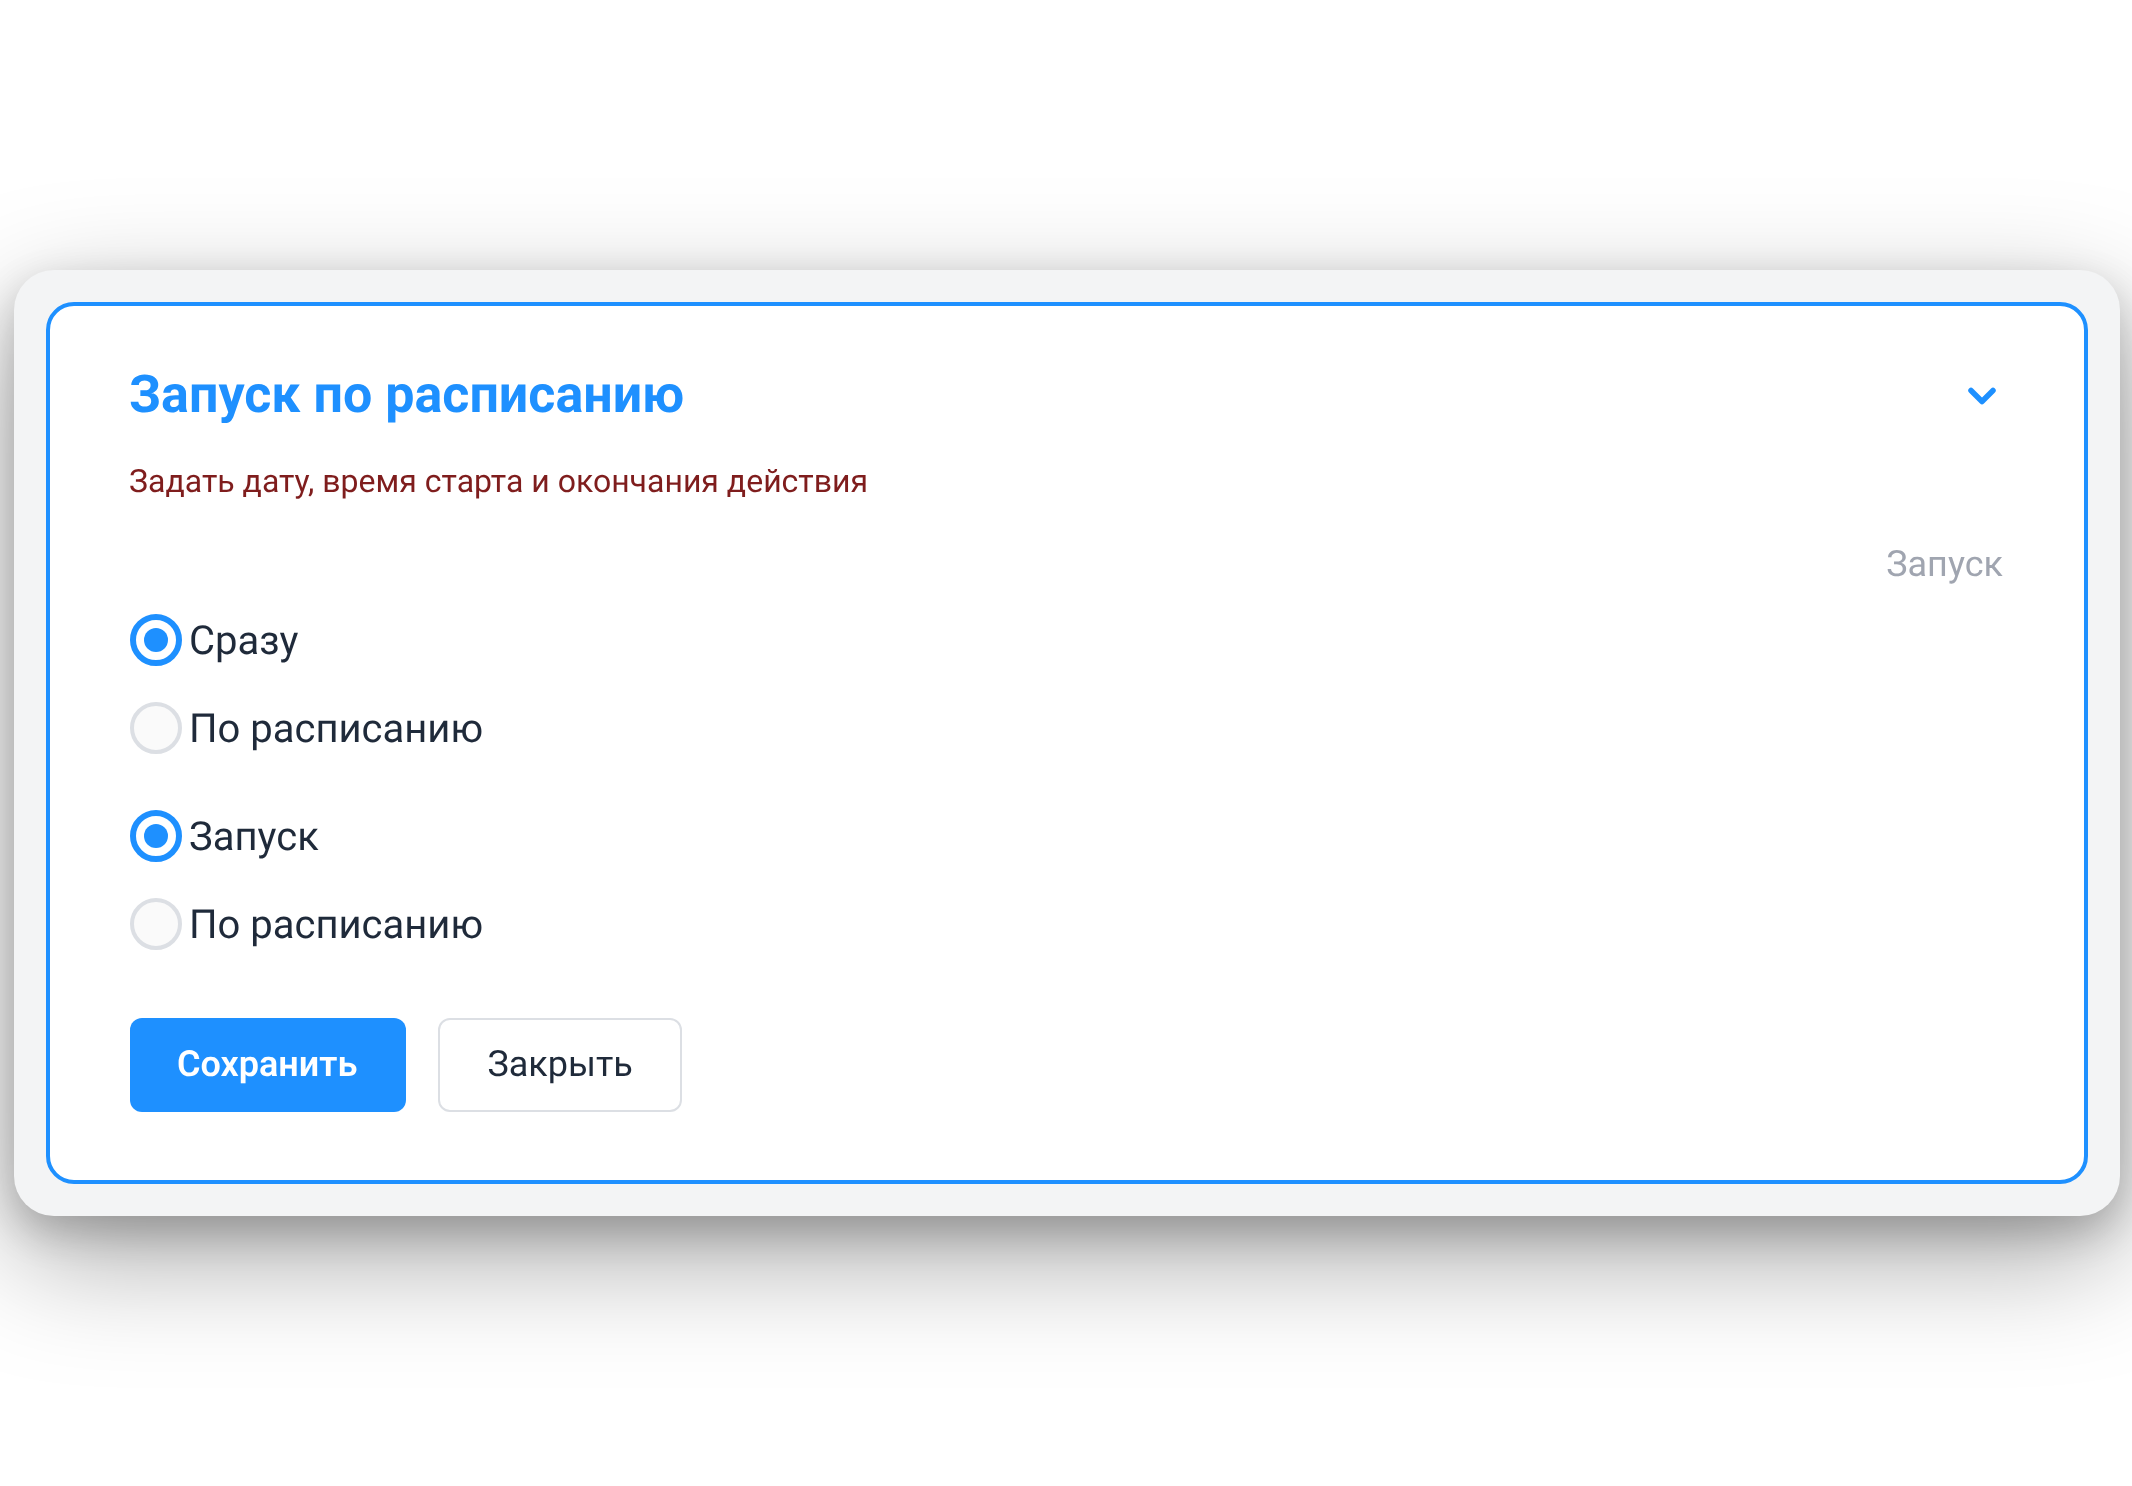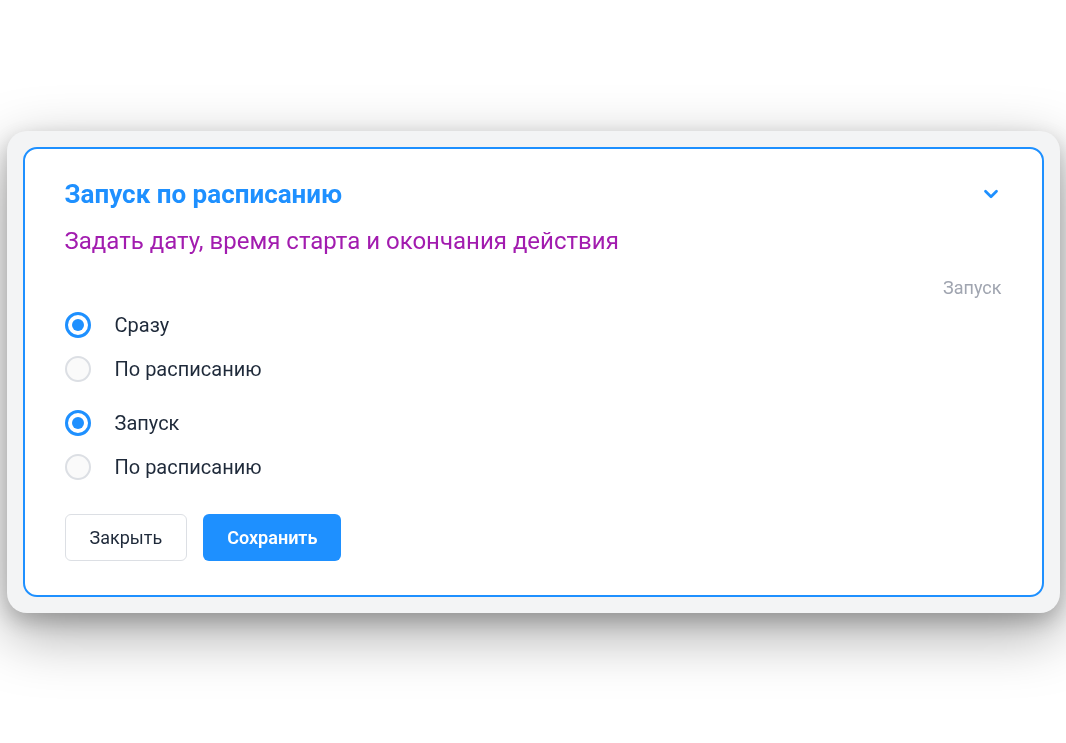--- a/index.html
+++ b/index.html
@@ -39,37 +39,37 @@
     .chevron {
       color: #1e90ff;
       width: 22px;
       height: 22px;
       display: flex;
       align-items: center;
       justify-content: center;
       cursor: pointer;
     }
     .card-subtitle {
-      color: #a21caf;
-      font-size: 24px;
+      color: #7f1d1d;
+      font-size: 16px;
       margin-bottom: 22px;
     }
     .group-label {
       color: #a0a5b0;
       font-size: 18px;
       margin-bottom: 14px;
       text-align: right;
     }
     .radio-group {
       margin-bottom: 28px;
     }
     .radio-row {
       display: flex;
       align-items: center;
-      gap: 24px;
+      gap: 4px;
       margin-bottom: 18px;
       cursor: pointer;
     }
     .radio-row:last-child { margin-bottom: 0; }
     .radio {
       width: 26px;
       height: 26px;
       border-radius: 50%;
       flex-shrink: 0;
       display: flex;
@@ -157,18 +157,18 @@
         <div class="radio-label">Запуск</div>
       </div>
 
       <div class="radio-row">
         <div class="radio unchecked"></div>
         <div class="radio-label">По расписанию</div>
       </div>
     </div>
 
     <div class="buttons">
+      <button class="btn btn-primary">Сохранить</button>
       <button class="btn btn-secondary">Закрыть</button>
-      <button class="btn btn-primary">Сохранить</button>
     </div>
 
   </div>
 </div>
 
 </body></html>

